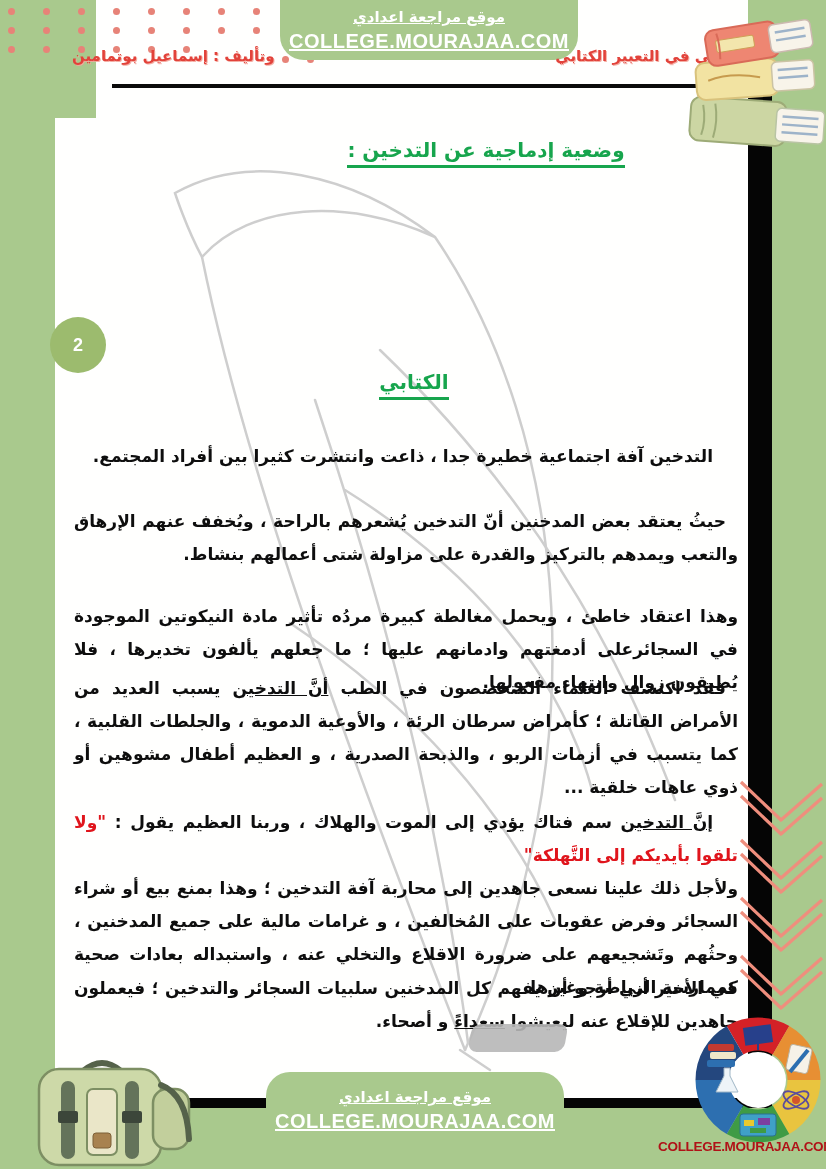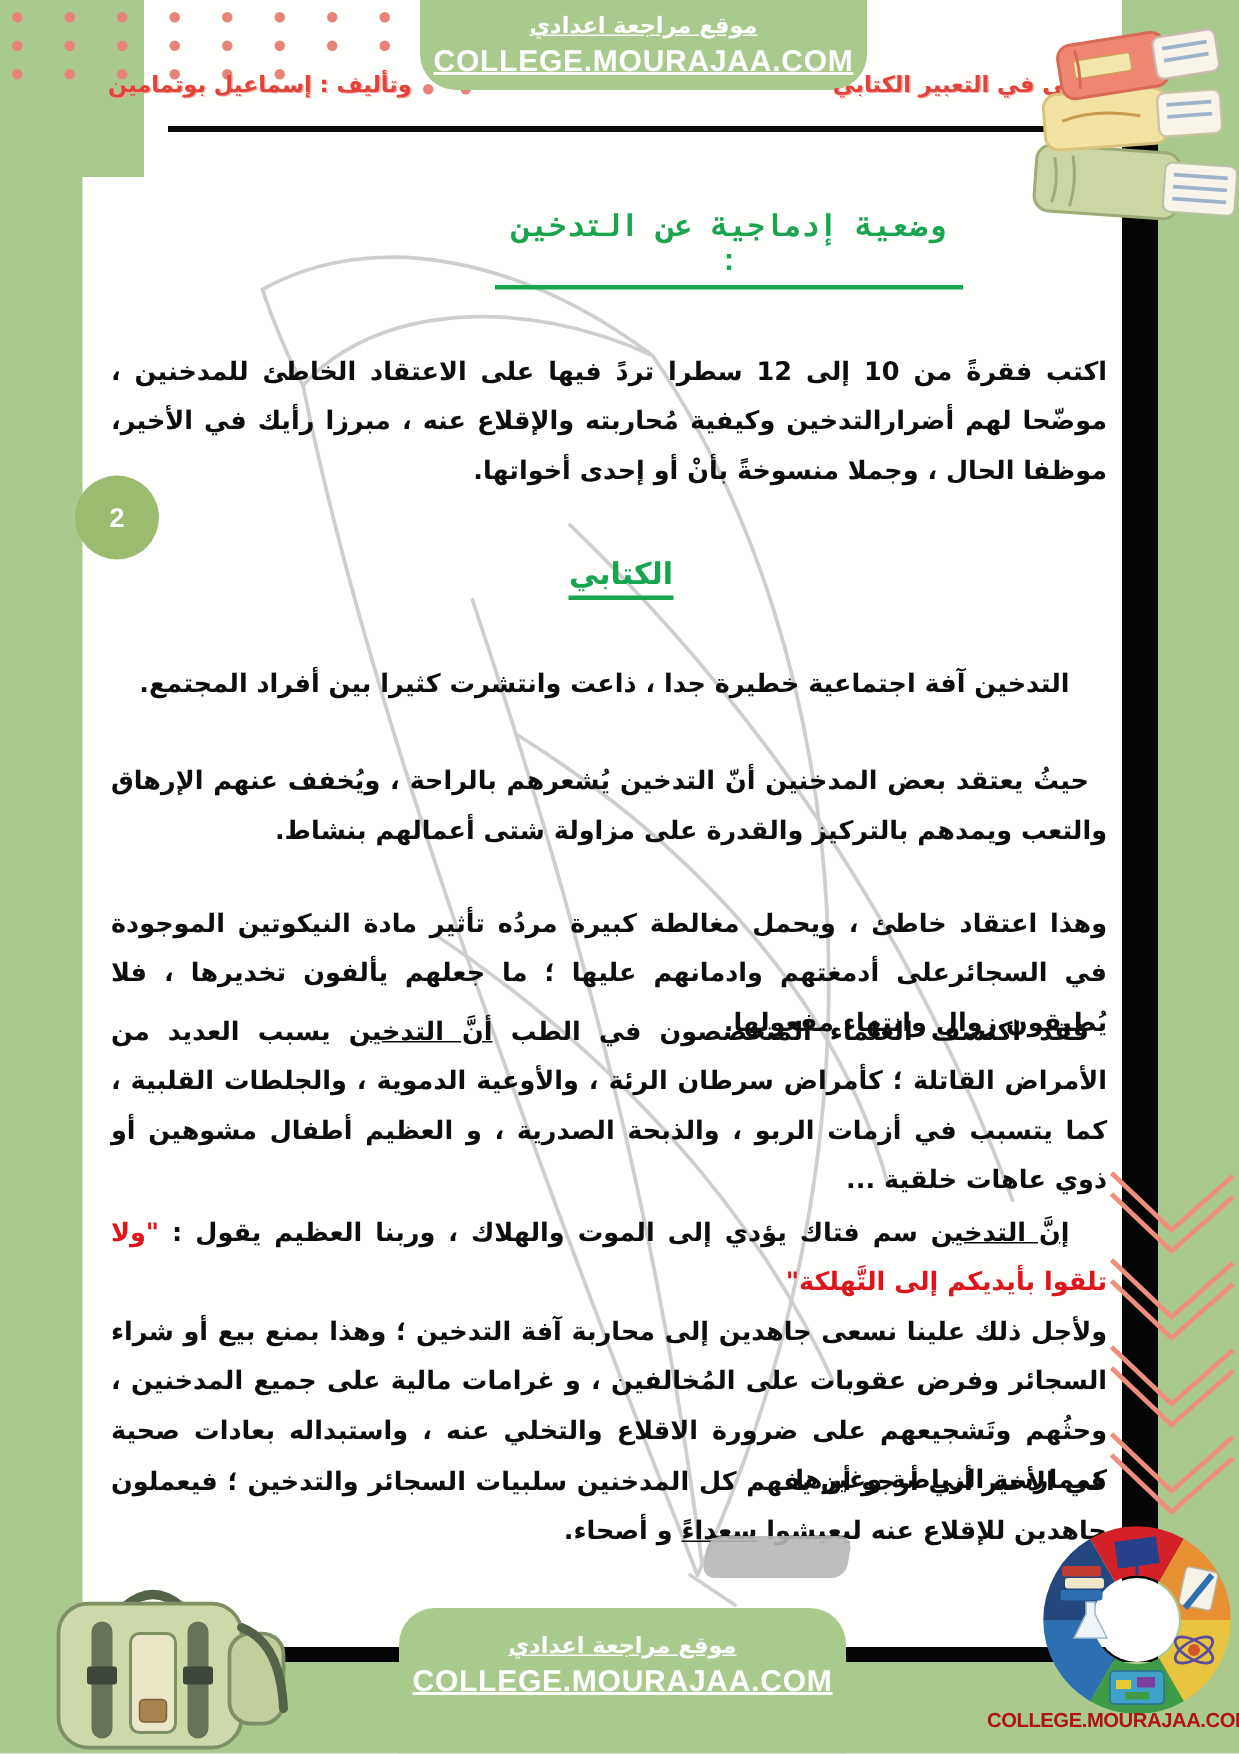--- a/index.html
+++ b/index.html
@@ -27,21 +27,21 @@
 
   
   .banner{top:47px;color:#e2423a;font-weight:bold;font-size:15px;direction:rtl;
           text-shadow:1px 1px 0 rgba(243,166,155,.9);white-space:nowrap;}
   .banner-right{left:548px;width:200px;text-align:right;}
   .banner-left{left:72px;width:210px;text-align:left;}
   .rule{left:112px;top:84px;width:646px;height:4px;background:#0a0a0a;}
 
   
   .h-green{color:#17a54d;font-weight:bold;direction:rtl;text-align:center;}
-  .h1{left:330px;top:138px;width:312px;font-size:20px;font-family:Liberation Mono, monospace;}
+  .h1{left:330px;top:138px;width:312px;font-size:20px;}
   .h1 span,.h2 span{display:inline-block;border-bottom:3px solid #17a54d;padding-bottom:3px;}
   .h2{left:258px;top:370px;width:312px;font-size:20px;}
 
   
   .para{left:74px;width:664px;direction:rtl;text-align:justify;color:#0e0e0e;
         font-weight:bold;font-size:17px;line-height:33px;}
   .ind25{text-indent:25px;} .ind12{text-indent:12px;}
   .u{text-decoration:underline;}
   .red{color:#e0151c;}
   .p-intro{top:197px;} .p-task{top:232px;} .p-e1{top:440px;} .p-e2{top:505px;}
@@ -148,21 +148,20 @@
       <line x1="88" y1="38" x2="118" y2="38" stroke="#9db3c9" stroke-width="2.5"></line>
       <rect x="28" y="29" width="38" height="12" rx="2" fill="#f3e6ad" stroke="#cf9f57"></rect>
       <path d="M30,22 q2,10 0,26" stroke="#d96a58" fill="none" stroke-width="2"></path>
     </g>
   </svg>
 
   <div class="abs h-green h1">
     <span>وضعية إدماجية عن التدخين :</span>
   </div>
 
-  <div class="abs para p-task">اكتب فقرةً من 10 إلى 12 سطرا تردً فيها على الاعتقاد الخاطئ للمدخنين ، موضّحا لهم أضرارالتدخين وكيفية مُحاربته والإقلاع عنه ، مبرزا رأيك في الأخير، موظفا الحال ، وجملا منسوخةً بأنْ أو إحدى أخواتها.</div>
 
   <div class="abs pagenum">2</div>
 
   <div class="abs h-green h2">
     <span>الكتابي</span>
   </div>
 
   <div class="abs para ind25 p-e1">التدخين آفة اجتماعية خطيرة جدا ، ذاعت وانتشرت كثيرا بين أفراد المجتمع.</div>
   <div class="abs para p-e3">وهذا اعتقاد خاطئ ، ويحمل مغالطة كبيرة مردُه تأثير مادة النيكوتين الموجودة في السجائرعلى أدمغتهم وادمانهم عليها ؛ ما جعلهم يألفون تخديرها ، فلا يُطيقون زوال وانتهاء مفعولها.</div>
   <div class="abs para ind12 p-e2">حيثُ يعتقد بعض المدخنين أنّ التدخين يُشعرهم بالراحة ، ويُخفف عنهم الإرهاق والتعب  ويمدهم بالتركيز والقدرة على مزاولة شتى أعمالهم بنشاط.</div>

